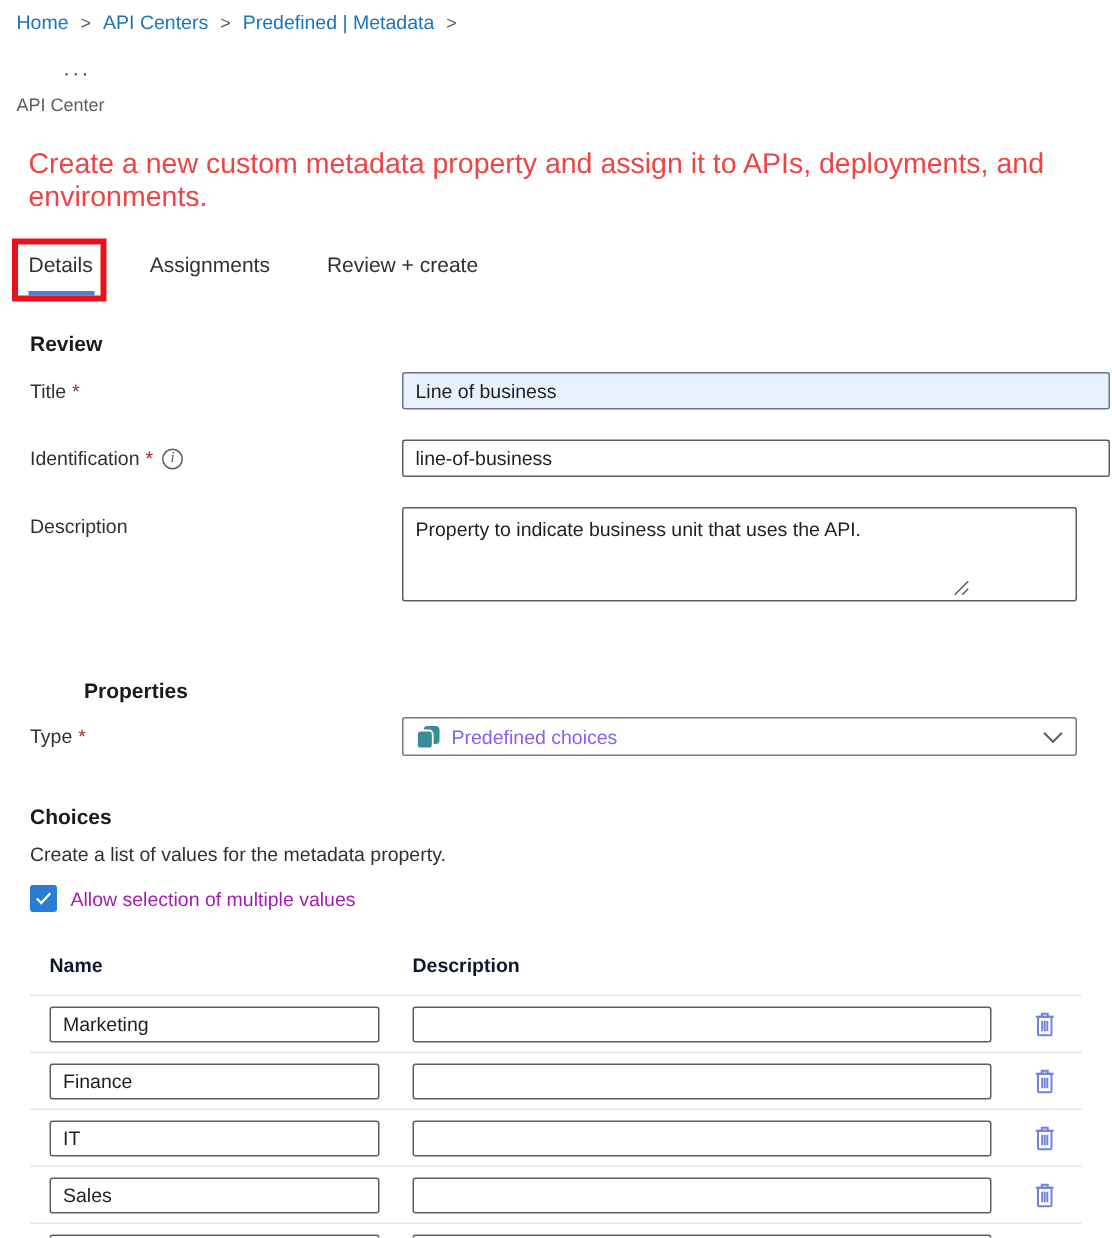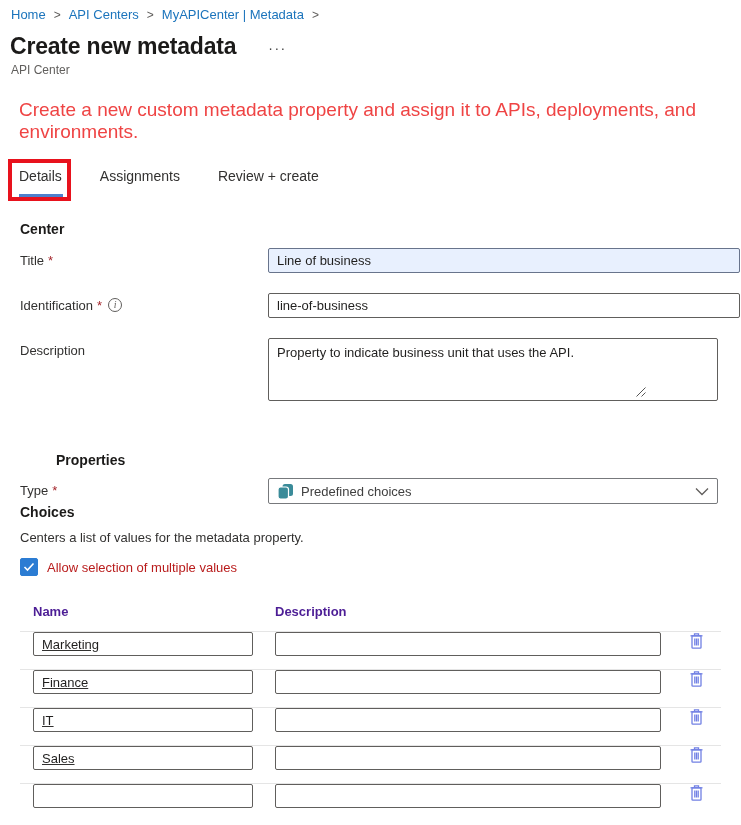--- a/index.html
+++ b/index.html
@@ -21,89 +21,88 @@
   .intro { margin:22px 0 0 19px; font-size:19px; color:#ef4444; }
   
   .tabs { position:relative; margin:25px 0 0 19px; display:flex; height:32px; }
   .tab { font-size:14px; color:#323130; margin-right:38px; padding-bottom:25px; cursor:pointer; position:relative; height:26px; }
   .tab.active::after { content:""; position:absolute; left:0; right:-1px; bottom:-3px; height:3px; background:#4e80cc; }
   .annotation-box { position:absolute; left:-11px; top:-9px; width:63px; height:42px; border:4px solid #e8121d; pointer-events:none; z-index:3; }
   
   .section-heading { margin-left:20px; font-size:14px; font-weight:700; color:#1b1a19; }
   .h-basic { margin-top:21px; }
   .h-props { margin-top:48px;padding-left:36px; }
-  .h-choices { }
+  .h-choices { margin-top:32px; }
   .field-row { display:flex; margin-left:20px; align-items:flex-start; }
   .fr-title { margin-top:11px; }
   .fr-id { margin-top:20px; }
   .fr-desc { margin-top:20px; }
   .fr-type { margin-top:10px; }
-  .field-label { width:248px; font-size:13px; color:#323130; padding-top:5px; display:flex; }
+  .field-label { width:248px; font-size:13px; color:#323130; padding-top:5px; display:flex; align-items:center; }
   .req { color:#a4262c; margin-left:4px; }
   .info-icon { display:inline-block; width:14px; height:14px; border:1px solid #605e5c; border-radius:50%;
     font-size:10px; line-height:12px; text-align:center; color:#605e5c; margin-left:6px; cursor:default;
     font-family:"Liberation Serif", serif; font-style:italic; }
   .text-input { width:472px; height:25px; border:1px solid #605e5c; border-radius:2px; padding:0 8px;
     font-family:"Liberation Sans", sans-serif; font-size:13px; color:#201f1e; background:#fff; outline:none; }
   .highlight-input { background:#e8f0fe; border-color:#68748c; }
   .textarea-wrap { position:relative; width:383px; }
   textarea.text-input { width:450px; height:63px; padding:6px 8px; resize:none; line-height:16px; }
   .resize-handle { position:absolute; right:4px; bottom:6px; pointer-events:none; }
   
   .dropdown { width:450px; height:26px; border:1px solid #77797c; border-radius:2px; display:flex;
     align-items:center; padding:0 8px; cursor:pointer; background:#fff; }
   .dropdown .dd-icon { margin-right:7px; display:flex; }
-  .dropdown .dd-text { flex:1; font-size:13px; color:#404040; }
+  .dropdown .dd-text { flex:1; font-size:13px; color:#8b5cf6; }
   .dropdown .dd-chevron { display:flex; }
   
   .choices-desc { margin:10px 0 0 20px; font-size:13px; color:#323130; }
   .checkbox-row { margin:13px 0 0 20px; display:flex; align-items:center; cursor:pointer; }
   .checkbox { width:18px; height:18px; background:#2b7cd3; border:1px solid #2b7cd3; border-radius:2px;
     display:flex; align-items:center; justify-content:center; }
-  .checkbox-label { margin-left:9px; font-size:13px; color:#b91c1c; }
+  .checkbox-label { margin-left:9px; font-size:13px; color:#a21caf; }
   
   .choice-table { margin:28px 0 0 0; }
-  .choice-head { display:flex; padding:0 0 12px 33px; font-weight:700; font-size:13px; color:#4c1d95; }
+  .choice-head { display:flex; padding:0 0 12px 33px; font-weight:700; font-size:13px; color:#0f172a; }
   .col-name-head { width:242px; }
-  .choice-row { display:flex; height:38px; margin:0 20px 0 20px; border-top:1px solid #e5e5e5; padding-left:13px;text-decoration:underline; }
+  .choice-row { display:flex; align-items:center; height:38px; margin:0 20px 0 20px; border-top:1px solid #e5e5e5; padding-left:13px; }
   .choice-name-input { width:220px; height:24px; border:1px solid #605e5c; border-radius:2px; padding:0 8px;
     font-family:"Liberation Sans", sans-serif; font-size:13px; color:#201f1e; outline:none; }
   .choice-desc-input { width:386px; height:24px; margin-left:22px; border:1px solid #605e5c; border-radius:2px;
     padding:0 8px; font-family:"Liberation Sans", sans-serif; font-size:13px; color:#201f1e; outline:none; }
   .trash-btn { margin-left:27px; background:none; border:none; cursor:pointer; display:flex; padding:0; }
 </style>
 </head>
 <body>
 
 <nav class="breadcrumb">
-  <a class="crumb">Home</a><span class="sep">&gt;</span><a class="crumb">API Centers</a><span class="sep">&gt;</span><a class="crumb">MyAPICenter | Metadata</a><span class="sep">&gt;</span>
+  <a class="crumb">Home</a><span class="sep">&gt;</span><a class="crumb">API Centers</a><span class="sep">&gt;</span><a class="crumb">Predefined | Metadata</a><span class="sep">&gt;</span>
 </nav>
 
 <div class="title-row">
-  <h1 class="page-title">Create new metadata</h1>
   <span class="more-btn">···</span>
 </div>
 <div class="subtitle">API Center</div>
 
 <p class="intro">Create a new custom metadata property and assign it to APIs, deployments, and environments.</p>
 
 <div class="tabs">
   <div class="tab active">
     <span>Details</span>
     <div class="annotation-box"></div>
   </div>
   <div class="tab">
     <span>Assignments</span>
   </div>
   <div class="tab">
     <span>Review + create</span>
   </div>
 </div>
 
-<h2 class="section-heading h-basic">Center</h2>
+<h2 class="section-heading h-basic">Review</h2>
 
 <div class="field-row fr-title">
   <div class="field-label">
     <span>Title</span>
     <span class="req">*</span>
   </div>
   <input class="text-input highlight-input" value="Line of business" style="">
 </div>
 
 <div class="field-row fr-id">
@@ -145,21 +144,21 @@
     <span class="dd-text">Predefined choices</span>
     <span class="dd-chevron">
       <svg width="14" height="9" viewBox="0 0 14 9" fill="none">
         <polyline points="1,1.5 7,7.5 13,1.5" stroke="#605e5c" stroke-width="1.3"></polyline>
       </svg>
     </span>
   </div>
 </div>
 
 <h2 class="section-heading h-choices">Choices</h2>
-<p class="choices-desc">Centers a list of values for the metadata property.</p>
+<p class="choices-desc">Create a list of values for the metadata property.</p>
 
 <div class="checkbox-row">
   <span class="checkbox">
     <svg width="12" height="10" viewBox="0 0 12 10" fill="none">
       <polyline points="1.5,5 4.5,8 10.5,1.5" stroke="#ffffff" stroke-width="1.6"></polyline>
     </svg>
   </span>
   <span class="checkbox-label">Allow selection of multiple values</span>
 </div>
 

